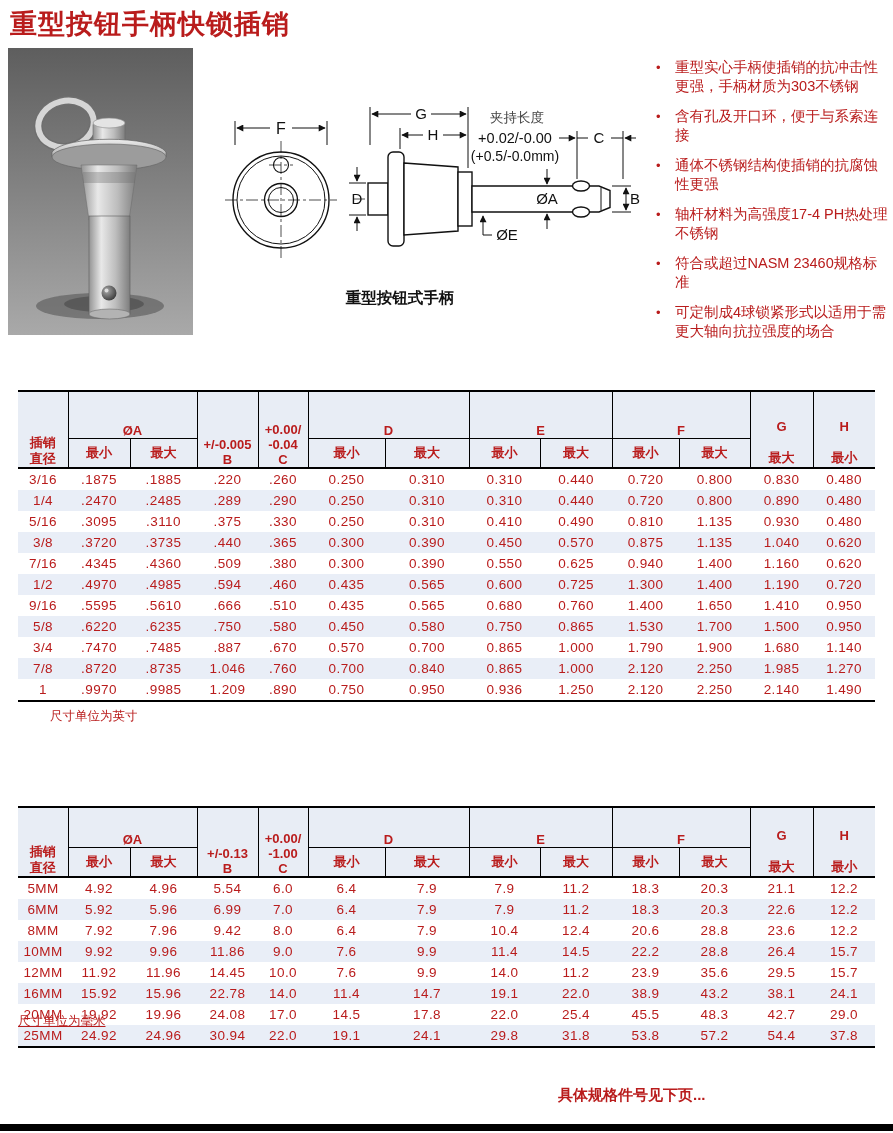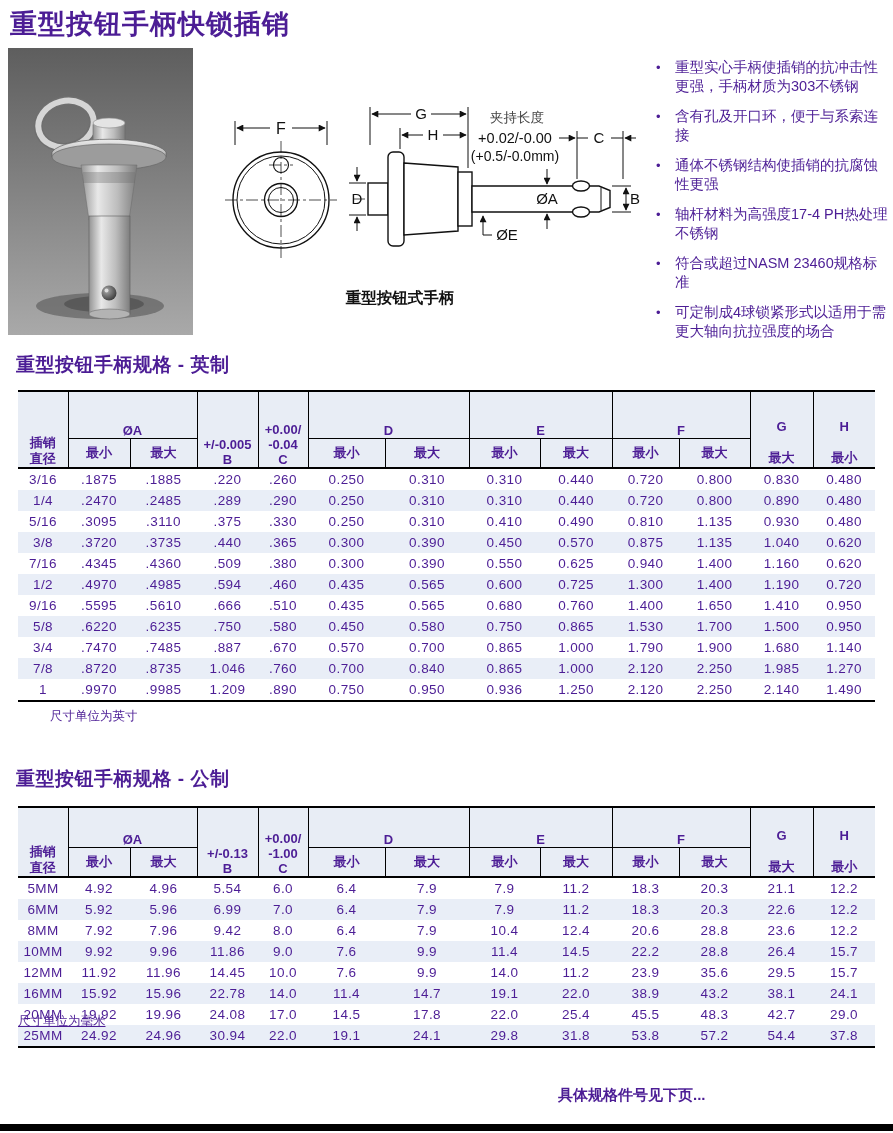--- a/index.html
+++ b/index.html
@@ -1,17 +1,17 @@
 <!DOCTYPE html>
 <html><head>
 <meta charset="utf-8">
 <style>
   html,body{margin:0;padding:0;background:#fff;}
   .page{position:relative;width:893px;height:1133px;background:#fff;overflow:hidden;
-        font-family:"Liberation Sans",sans-serif;color:#4c1d95;}
+        font-family:"Liberation Sans",sans-serif;color:#b91c1c;}
   .page-title{position:absolute;left:10px;top:6px;font-size:27px;font-weight:bold;letter-spacing:1px;}
 
   .photo{position:absolute;left:8px;top:48px;width:185px;height:287px;}
   .drawing{position:absolute;left:195px;top:95px;width:470px;height:215px;}
 
   .bullets{position:absolute;left:656px;top:58px;width:234px;}
   .bullet{display:flex;margin-bottom:11px;}
   .bullet .dot{width:10px;flex:0 0 10px;font-size:13px;line-height:19px;margin-right:9px;}
   .bullet .btext{font-size:14.5px;line-height:19px;}
 
@@ -203,21 +203,20 @@
       <div class="bullet">
         <span class="dot">•</span>
         <span class="btext">符合或超过NASM 23460规格标准</span>
       </div>
       <div class="bullet">
         <span class="dot">•</span>
         <span class="btext">可定制成4球锁紧形式以适用于需更大轴向抗拉强度的场合</span>
       </div>
     </div>
 
-  <div class="sec-title imperial">重型按钮手柄规格 - 英制</div>
   <table class="spec-table imperial">
     <colgroup>
       <col style="width:50px">
         <col style="width:62px">
         <col style="width:67px">
         <col style="width:61px">
       <col style="width:50px">
         <col style="width:77px">
         <col style="width:84px">
         <col style="width:71px">
@@ -429,21 +428,20 @@
           <td>1.250</td>
           <td>2.120</td>
           <td>2.250</td>
           <td>2.140</td>
           <td>1.490</td>
         </tr>
       </tbody>
   </table>
   <div class="unit-note imperial">尺寸单位为英寸</div>
 
-  <div class="sec-title metric">重型按钮手柄规格 - 公制</div>
   <table class="spec-table metric">
     <colgroup>
       <col style="width:50px">
         <col style="width:62px">
         <col style="width:67px">
         <col style="width:61px">
       <col style="width:50px">
         <col style="width:77px">
         <col style="width:84px">
         <col style="width:71px">

